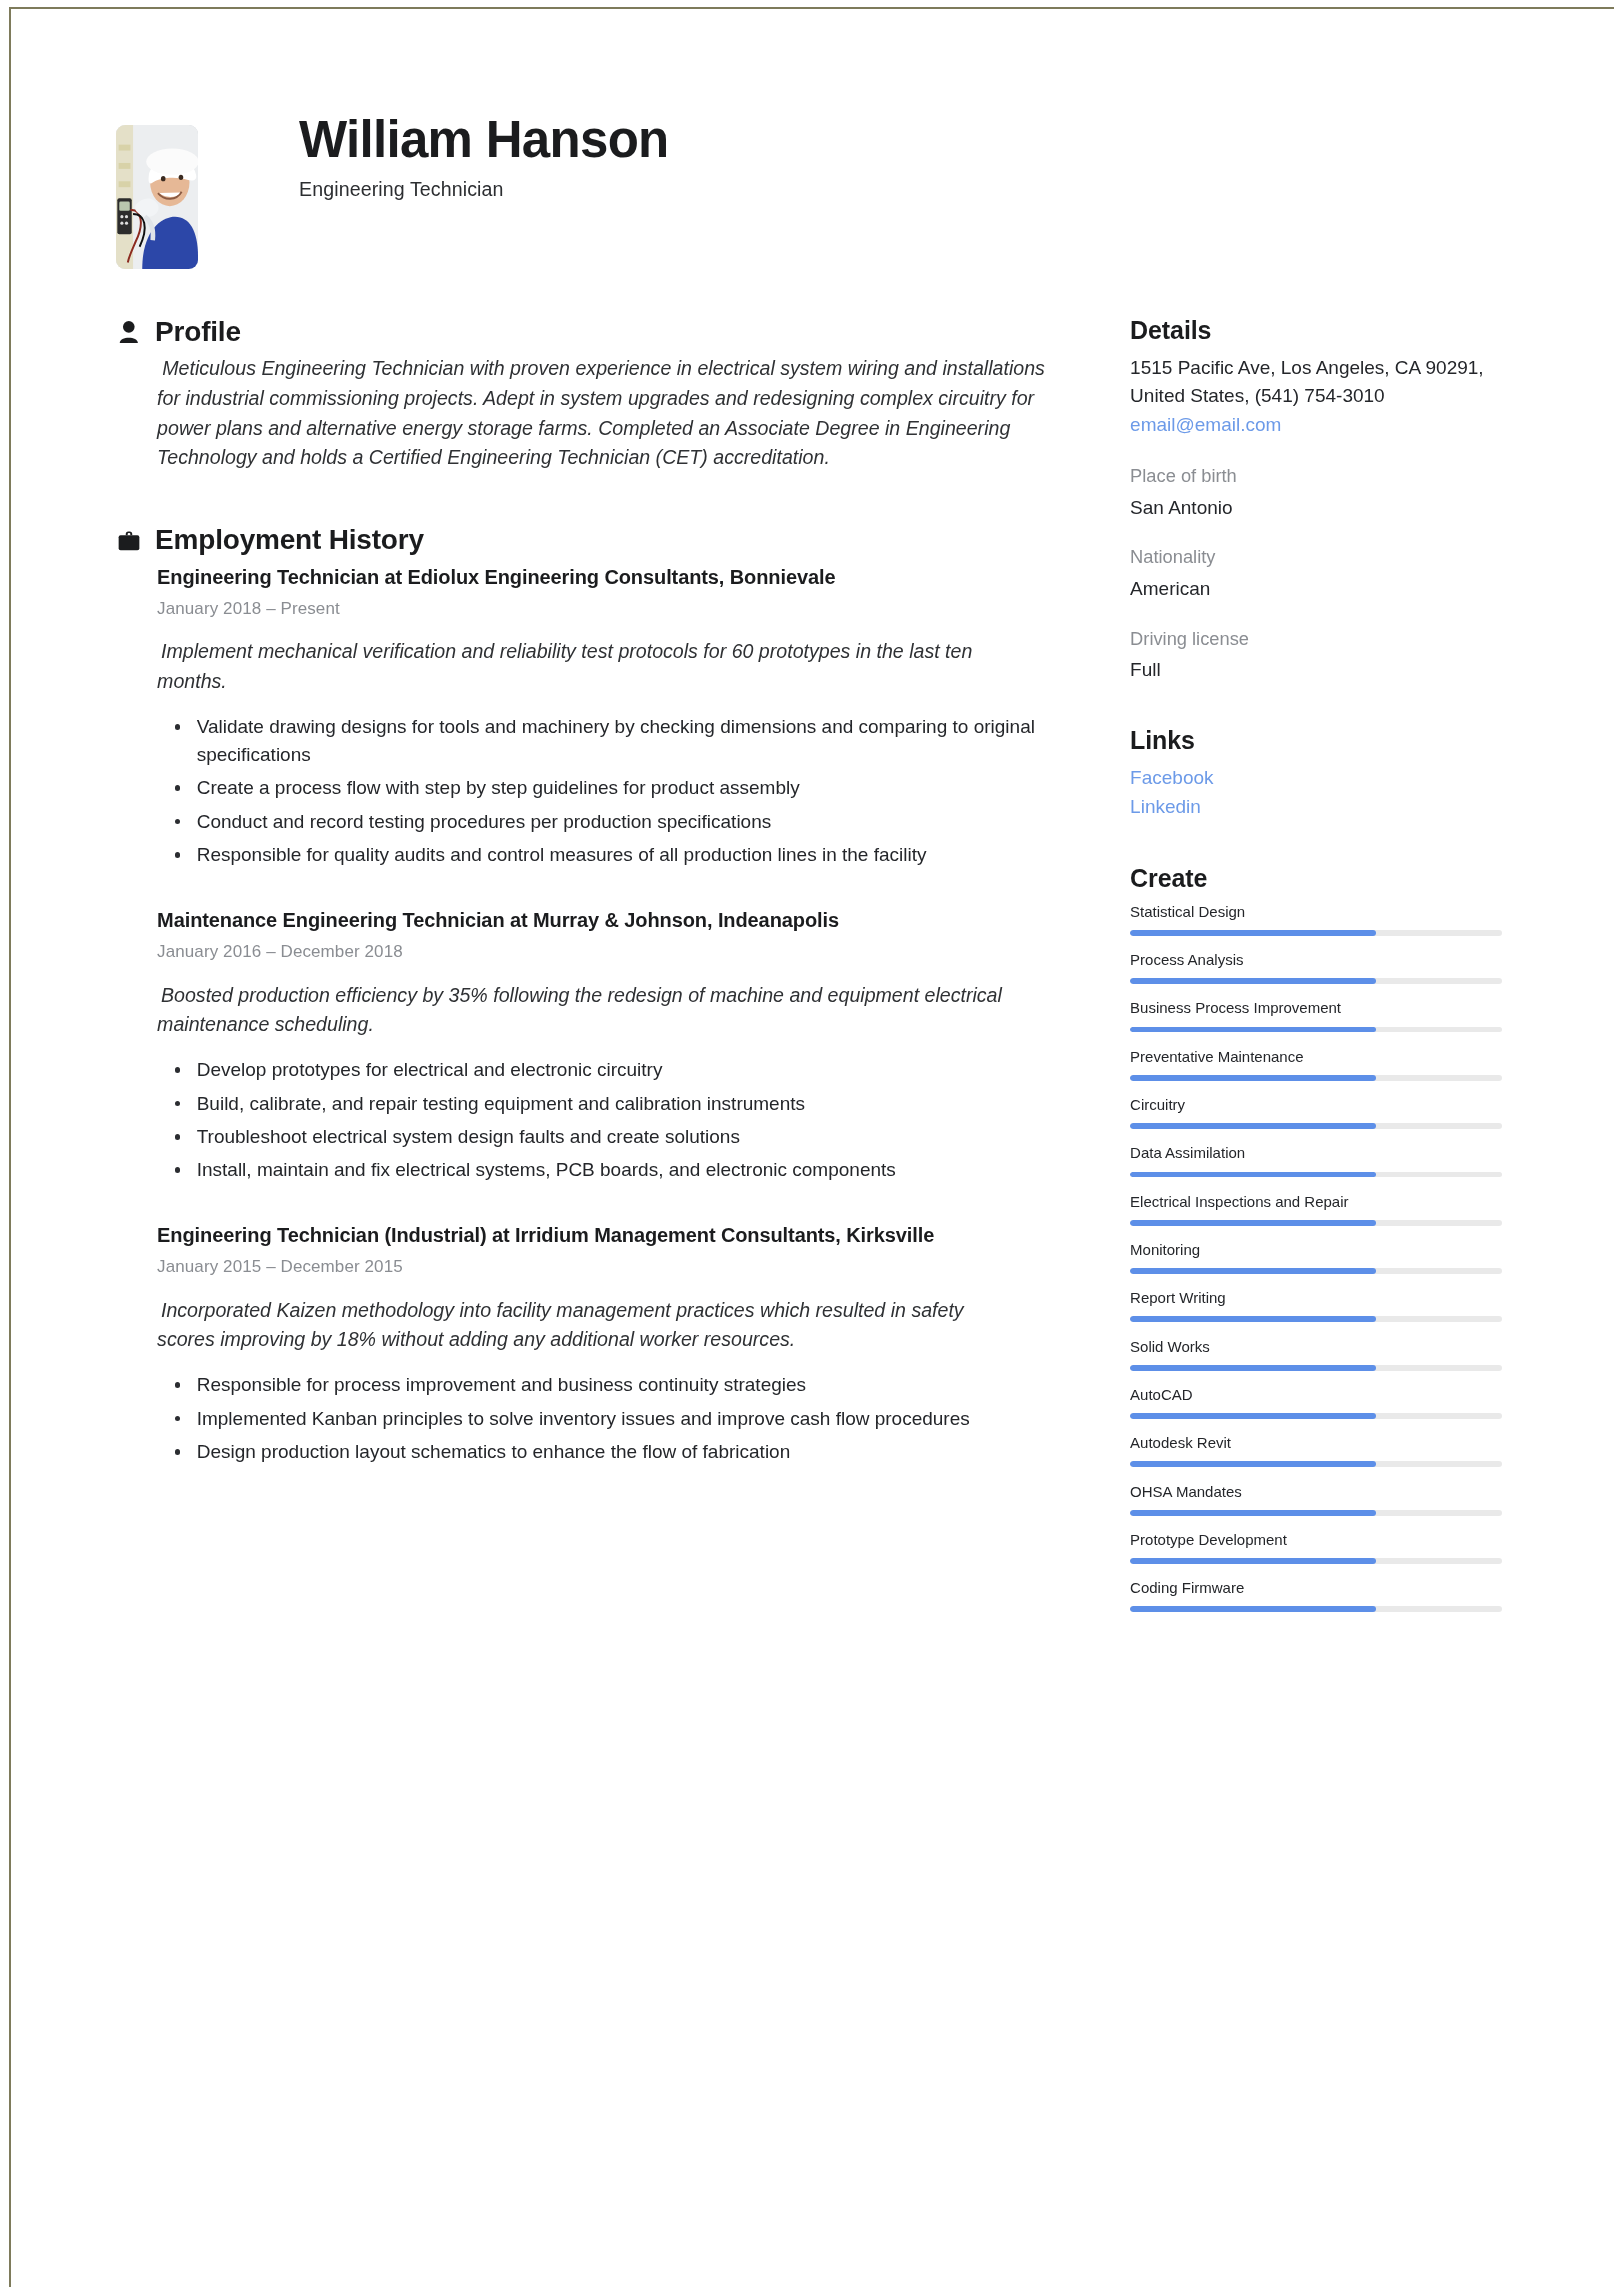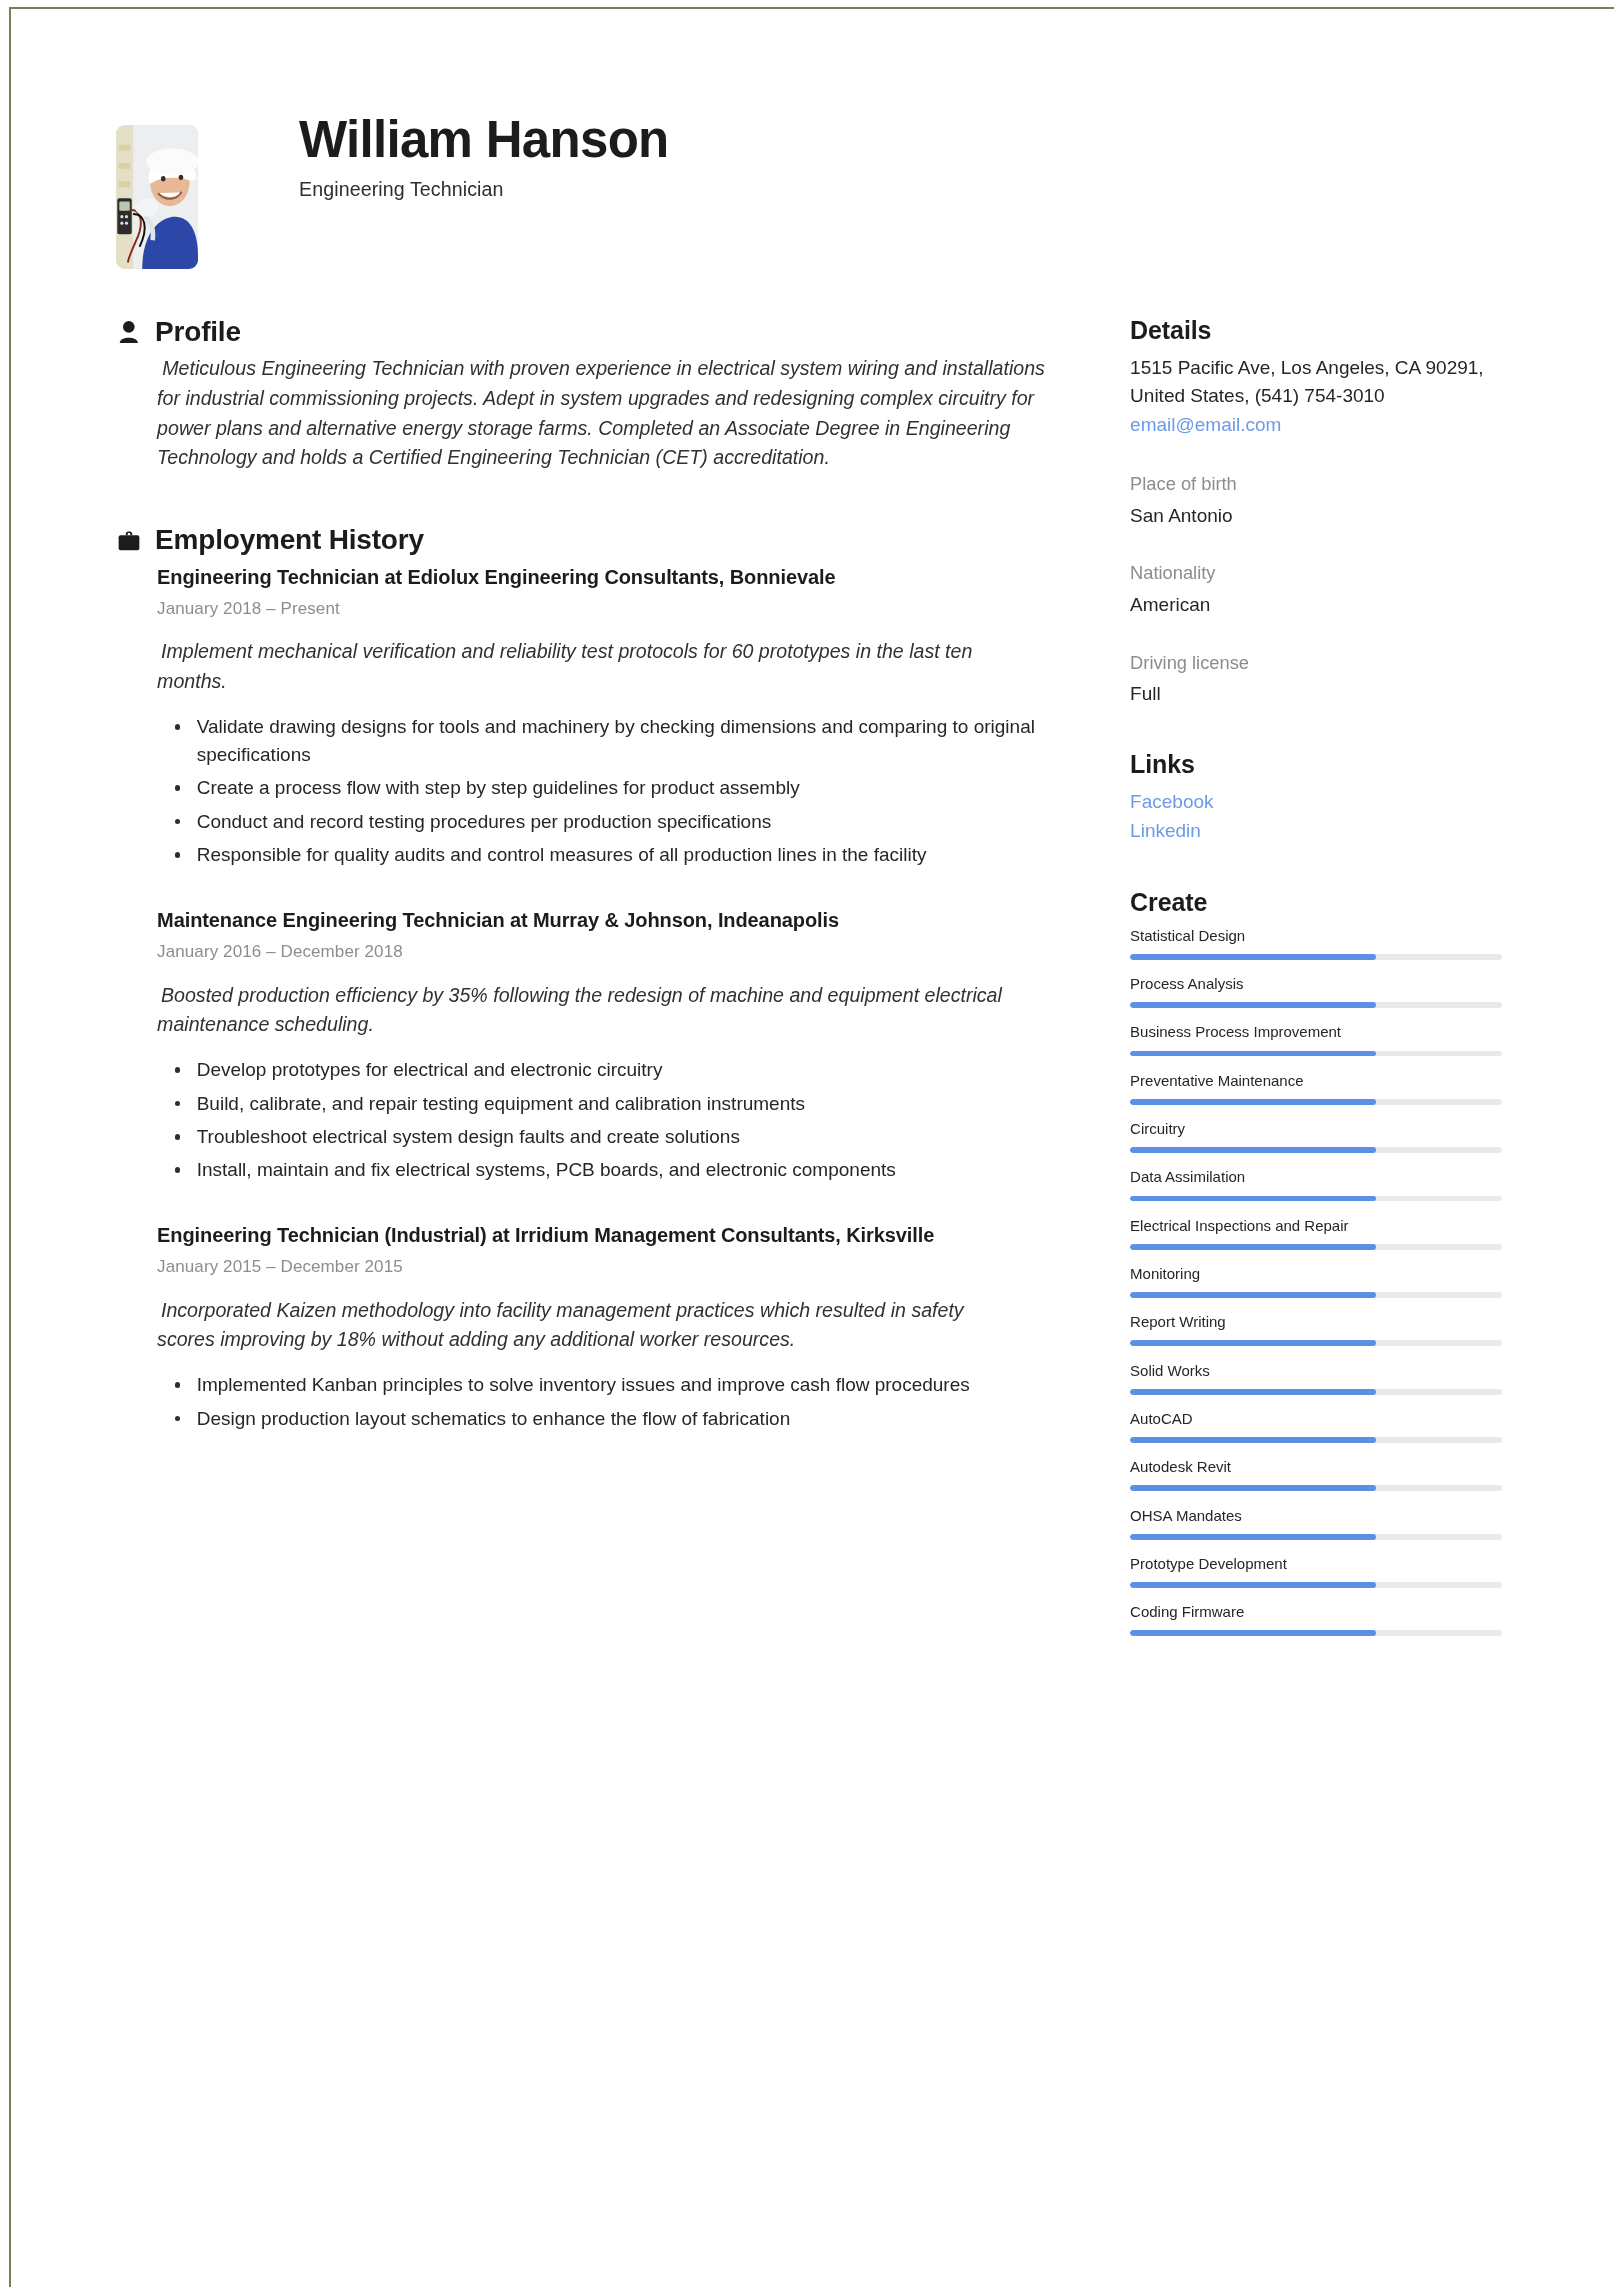--- a/index.html
+++ b/index.html
@@ -178,21 +178,21 @@
     color: #24262a;
     line-height: 1.52;
   }
   .side-link {
     font-size: 19px;
     color: #6c9ae8;
     line-height: 1.52;
     display: block;
     text-decoration: none;
   }
-  .field { margin-top: 30px; }
+  .field { margin-top: 22px; }
   .field-label {
     font-size: 18.3px;
     color: #8a8d92;
     line-height: 1.5;
     margin-bottom: 5.2px;
   }
   .field-value {
     font-size: 19px;
     color: #24262a;
     line-height: 1.4;
@@ -310,20 +310,21 @@
             <li>Troubleshoot electrical system design faults and create solutions</li>
             <li>Install, maintain and fix electrical systems, PCB boards, and electronic components</li>
           </ul>
         </div>
 
         <div class="job">
           <div class="job-heading">Engineering Technician (Industrial) at Irridium Management Consultants, Kirksville</div>
           <div class="job-dates">January 2015  –  December 2015</div>
           <div class="job-summary">Incorporated Kaizen methodology into facility management practices which resulted in safety scores improving by 18% without adding any additional worker resources.</div>
           <ul class="job-bullets">
+            <li>Responsible for process improvement and business continuity strategies</li>
             <li>Implemented Kanban principles to solve inventory issues and improve cash flow procedures</li>
             <li>Design production layout schematics to enhance the flow of fabrication</li>
           </ul>
         </div>
 
       </div>
     </div>
 
     <div class="right-col">
 

